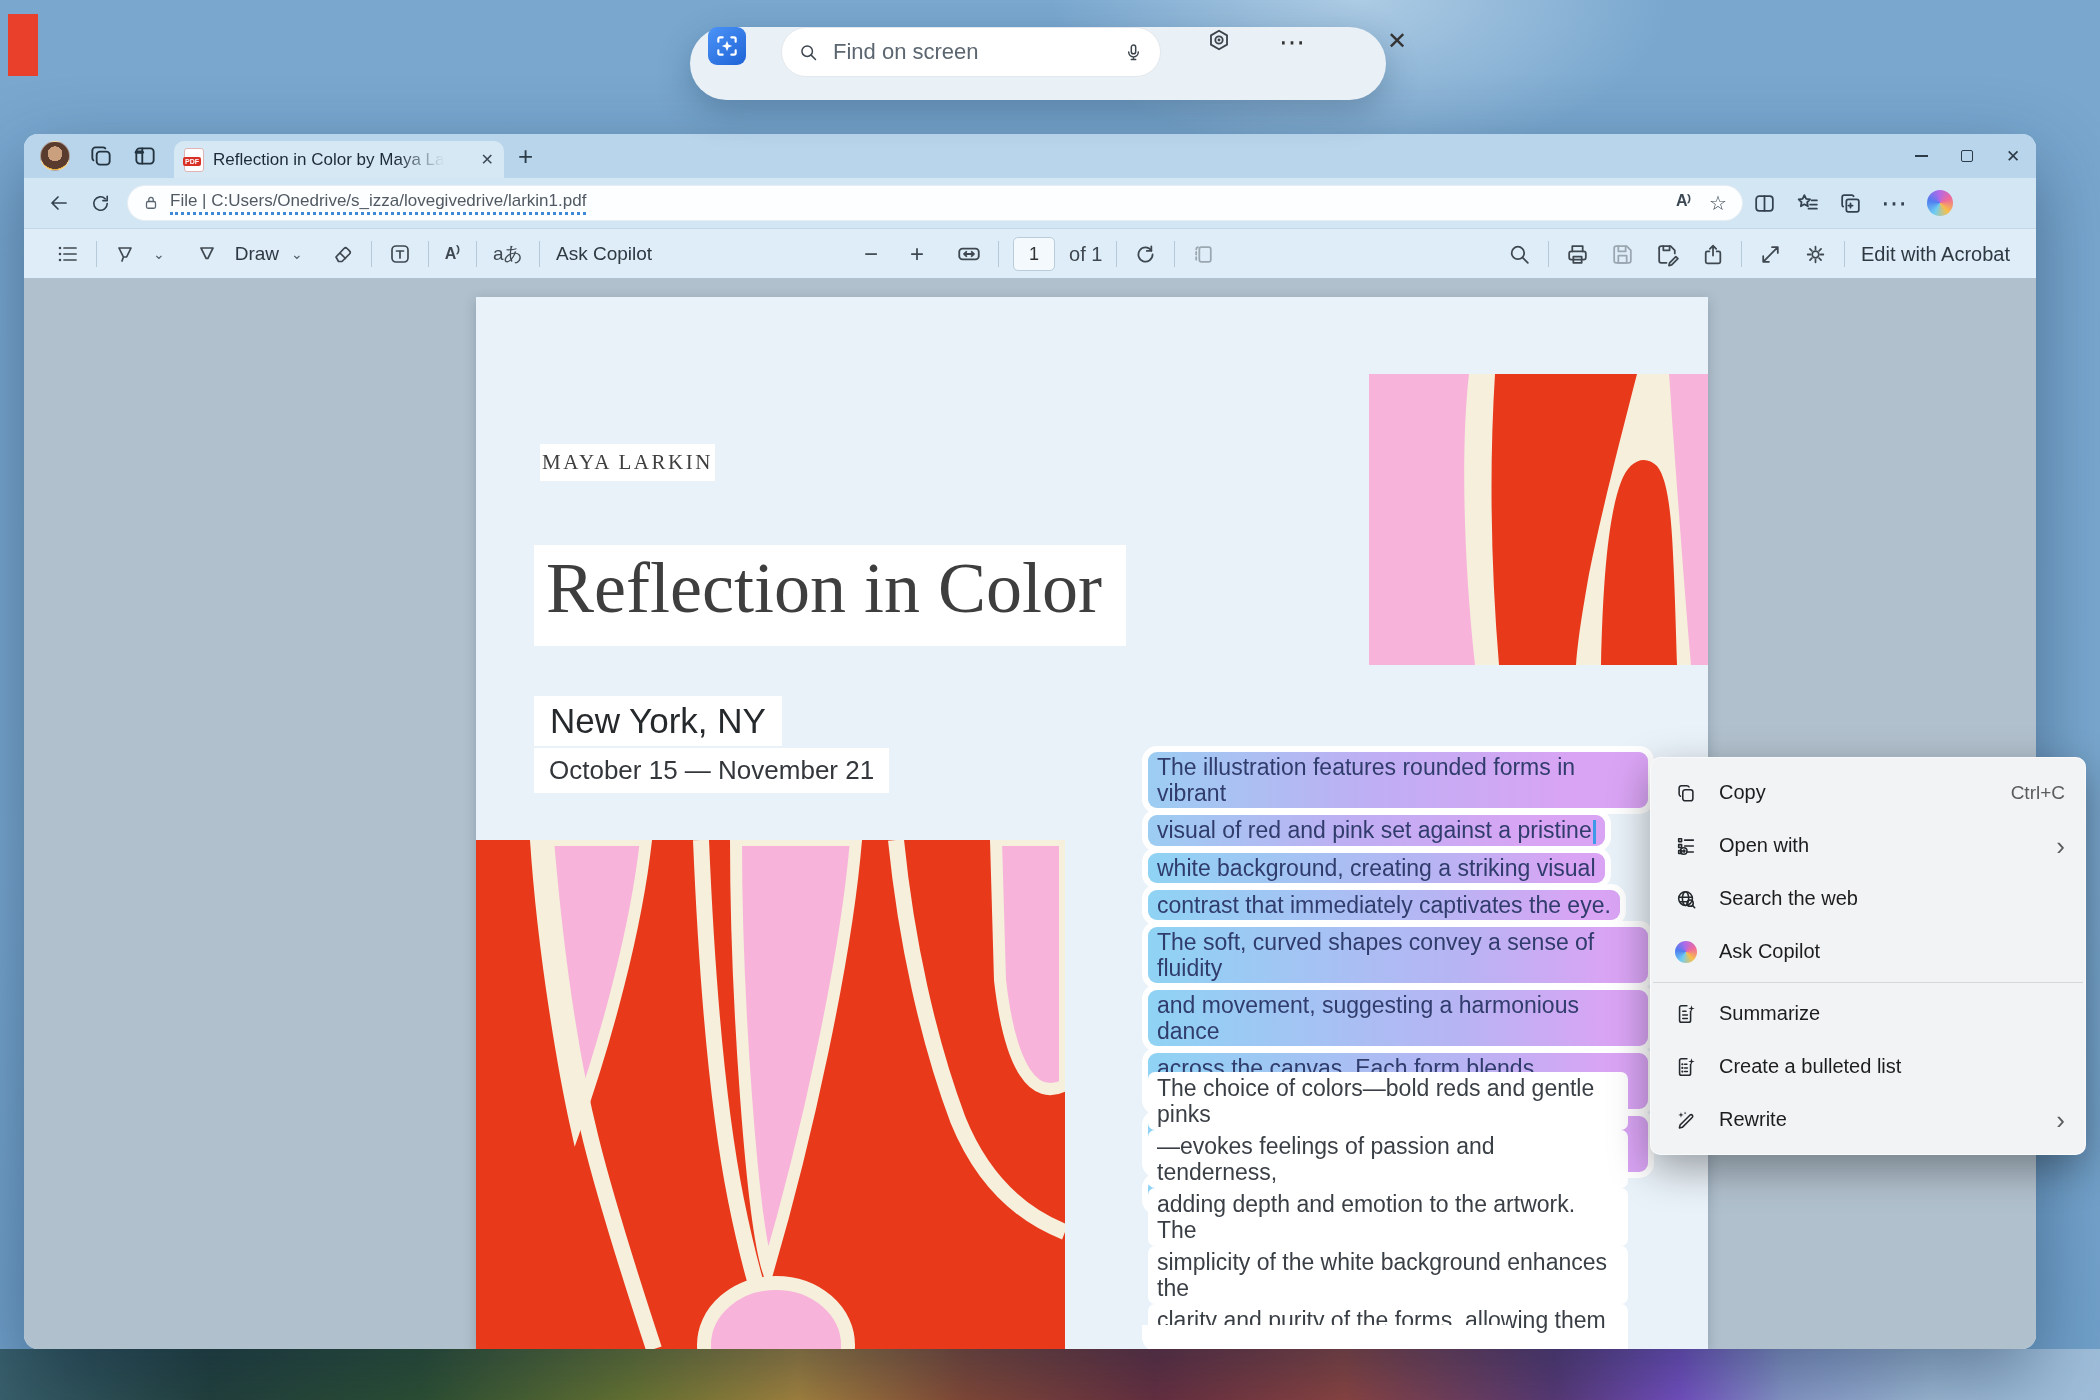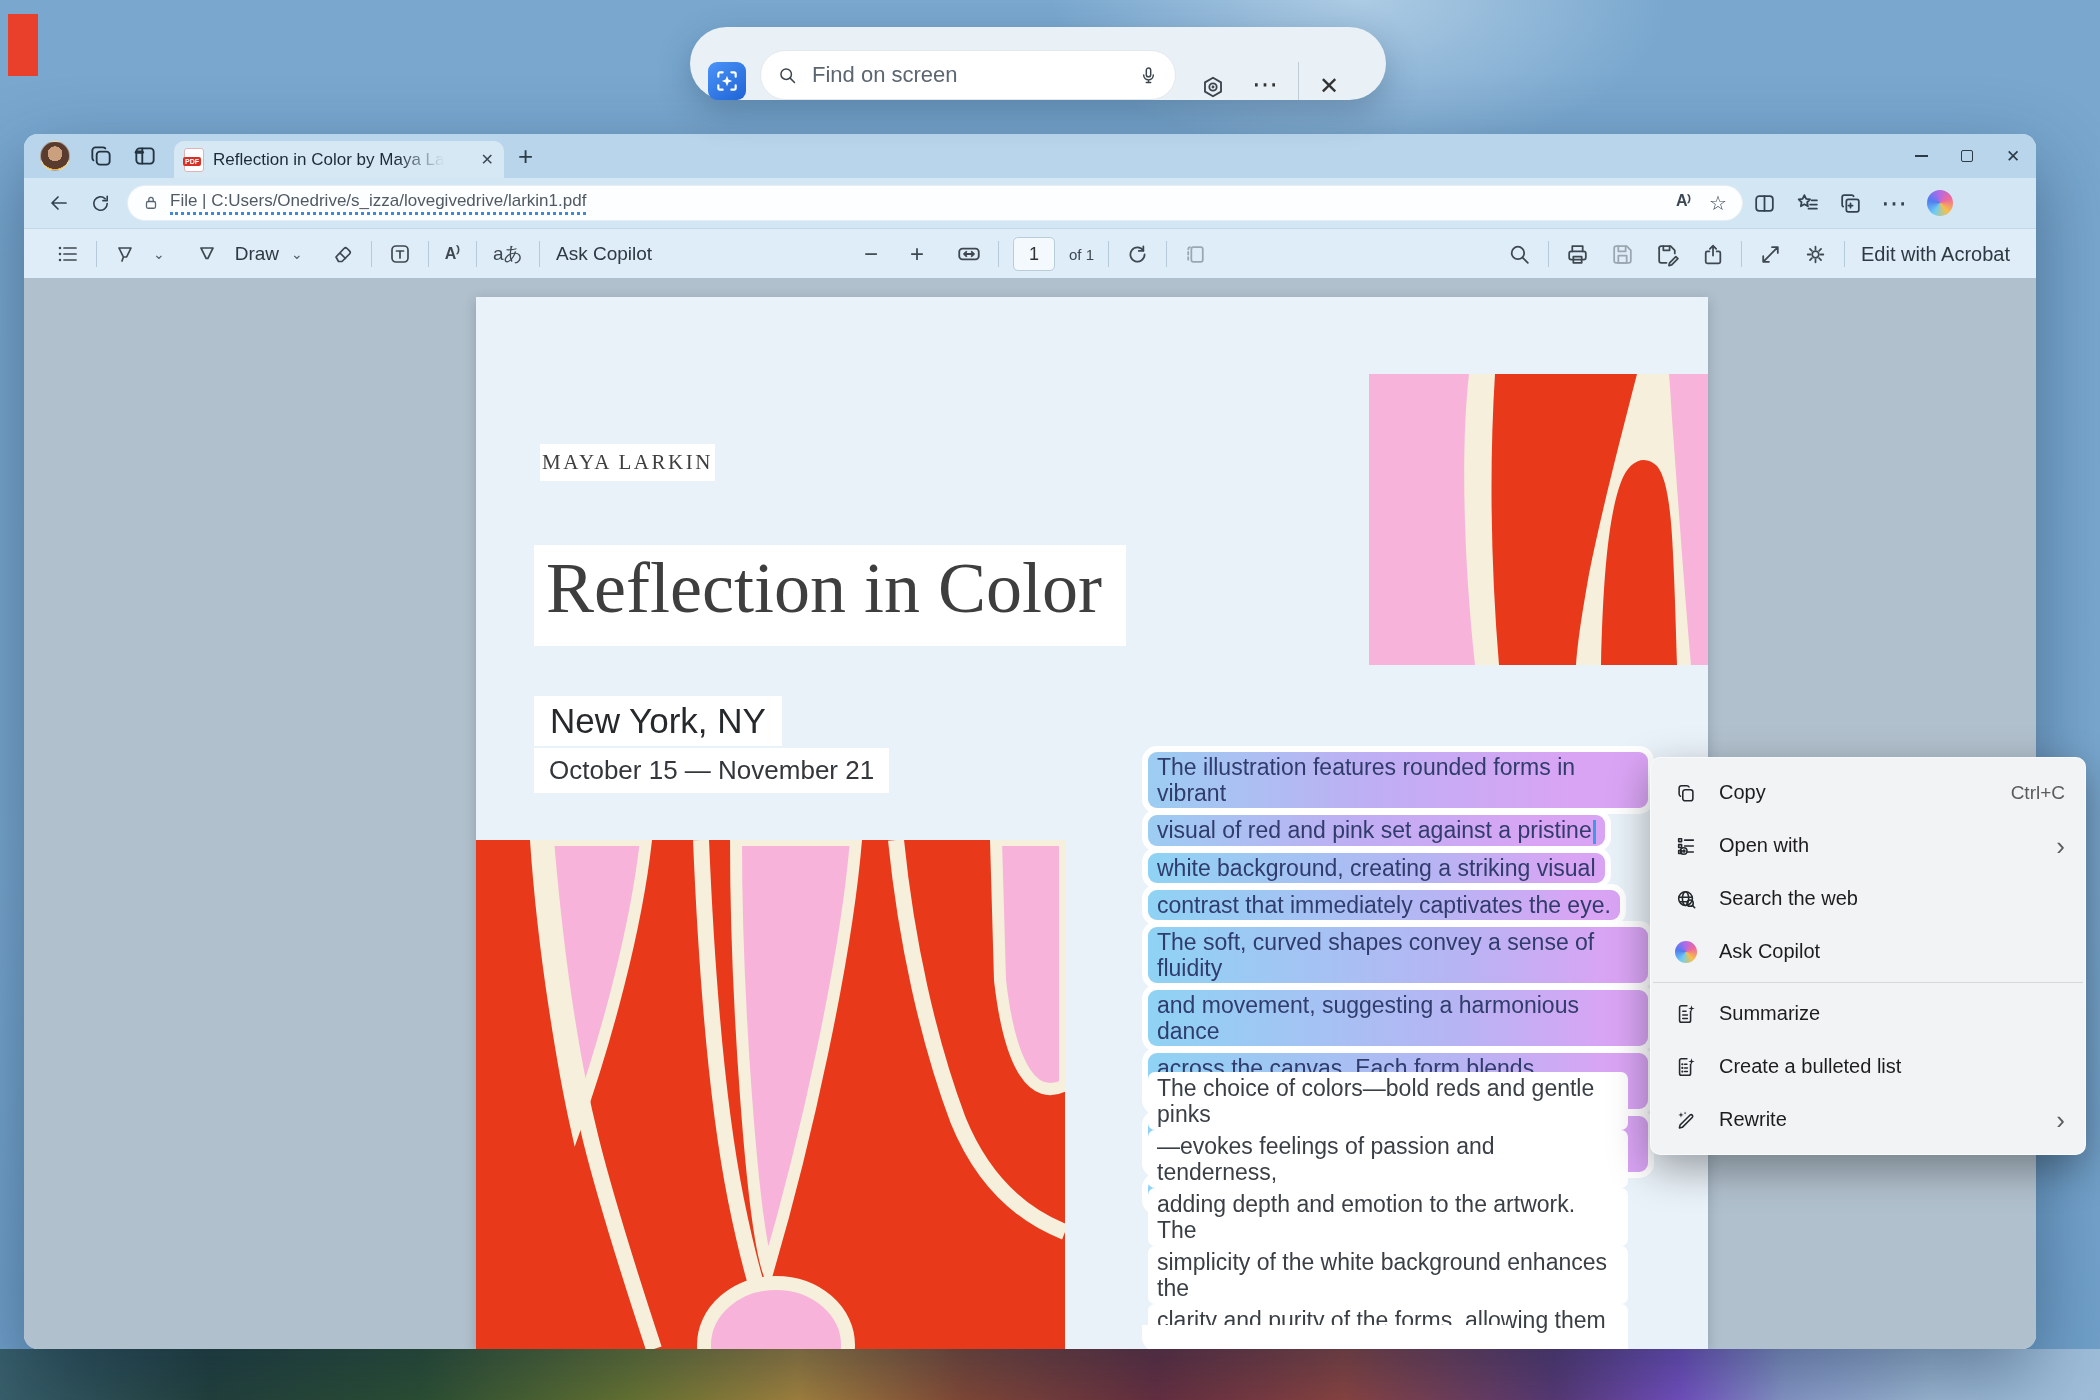--- a/index.html
+++ b/index.html
@@ -9,22 +9,22 @@
     background:linear-gradient(180deg,#79a7ce 0%,#7aa8cf 60%,#6f9fc8 100%);}
   .glow{position:absolute;left:1050px;top:-170px;width:620px;height:330px;border-radius:50%;
     background:radial-gradient(closest-side,rgba(225,240,250,.5),rgba(225,240,250,0));}
   .wallpaper-strip{position:absolute;left:0;top:1349px;width:2100px;height:51px;
     background:linear-gradient(90deg,#39606b 0%,#24423a 10%,#2e5230 20%,#6e7a2e 30%,#b08a3c 38%,
       #8c4a34 46%,#6e2f3f 55%,#96463f 64%,#5e3a78 74%,#7b52c9 80%,#8f9fd0 85%,#a5c2dc 92%,#9fbeda 100%);}
   .red-fragment{position:absolute;left:8px;top:14px;width:30px;height:62px;background:#e8402a;}
 
   
   .findbar{position:absolute;left:690px;top:27px;width:696px;height:73px;border-radius:37px;
-    background:#e9f0f6;box-shadow:0 12px 34px rgba(25,55,85,.30);display:flex;align-items:flex-end;
-    padding:0 18px;z-index:40;}
+    background:#e9f0f6;box-shadow:0 12px 34px rgba(25,55,85,.30);display:flex;align-items:flex-start;
+    padding:0 18px;z-index:40;gap:21px;}
   .vs-icon{width:38px;height:38px;border-radius:9px;flex:0 0 auto;
     background:linear-gradient(140deg,#4b94f8,#1f63d6);display:flex;align-items:center;justify-content:center;}
   .find-input{margin-left:14px;width:416px;height:50px;border-radius:25px;background:#fff;
     display:flex;align-items:center;padding:0 16px;border:1px solid #e3e8ee;}
   .find-input input{border:none;outline:none;flex:1;font-size:22px;color:#333;margin-left:12px;
     font-family:"Liberation Sans",sans-serif;background:transparent;}
   .find-input input::placeholder{color:#5b6670;}
   .fb-ic{color:#3c444c;display:flex;align-items:center;justify-content:center;cursor:pointer;}
   .fb-sep{width:1px;height:38px;background:#c2ccd4;margin:0 20px 0 18px;}
   .fb-close{font-size:24px;color:#333;}
@@ -71,21 +71,21 @@
   .tg-left{left:22px;}
   .tg-mid{left:830px;}
   .tg-right{right:16px;}
   .tb{display:flex;align-items:center;justify-content:center;padding:0 10px;height:50px;color:#3f4850;}
   .tsep{width:1px;height:26px;background:#b6cbd9;margin:0 6px;}
   .tlabel{font-size:19px;color:#2f3942;}
   .chev{font-size:14px;color:#55616c;margin-left:2px;}
   .zoomglyph{font-size:24px;color:#3f4850;}
   .pagebox{width:42px;height:34px;border-radius:5px;border:1px solid #b9cdd9;background:#f4f9fd;
     text-align:center;font-size:18px;color:#333;font-family:"Liberation Sans",sans-serif;}
-  .oflabel{font-size:15px;color:#3f4850;margin:16px 8px;}
+  .oflabel{font-size:20px;color:#3f4850;margin:16px 8px;}
   .disabled{opacity:.42;}
   .translate-glyph{font-size:19px;color:#3f4850;}
 
   
   .content{position:absolute;left:0;top:144px;width:100%;height:1071px;background:#b1c0cd;}
   .page{position:absolute;left:452px;top:19px;width:1232px;height:1052px;background:#eaf2f9;
     box-shadow:0 3px 12px rgba(20,40,60,.22);}
   .chip{position:absolute;background:#fff;}
   .author-chip{left:64px;top:147px;padding:6px 2px;font-family:"Liberation Serif",serif;
     font-size:21px;letter-spacing:2.5px;color:#3f3f3f;}

